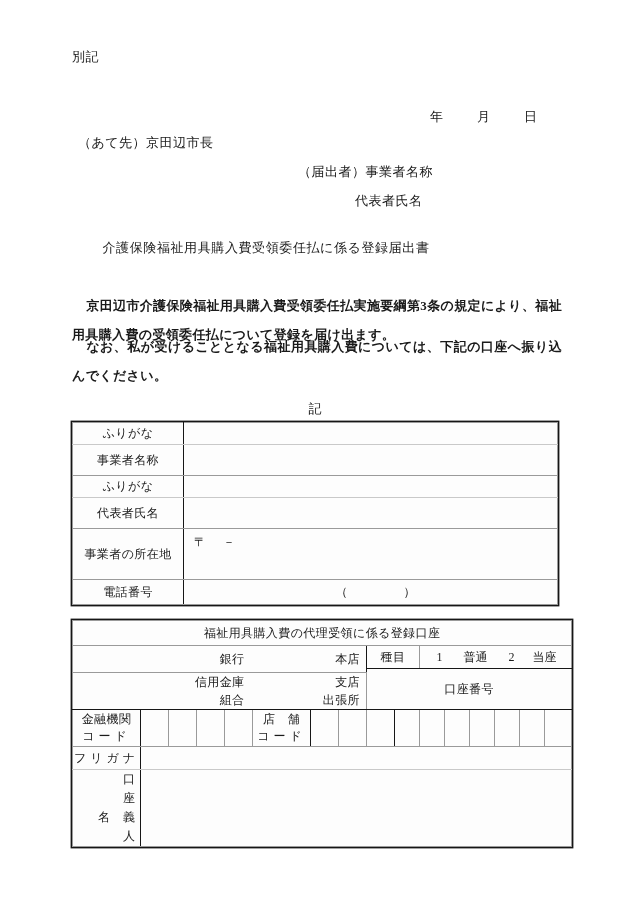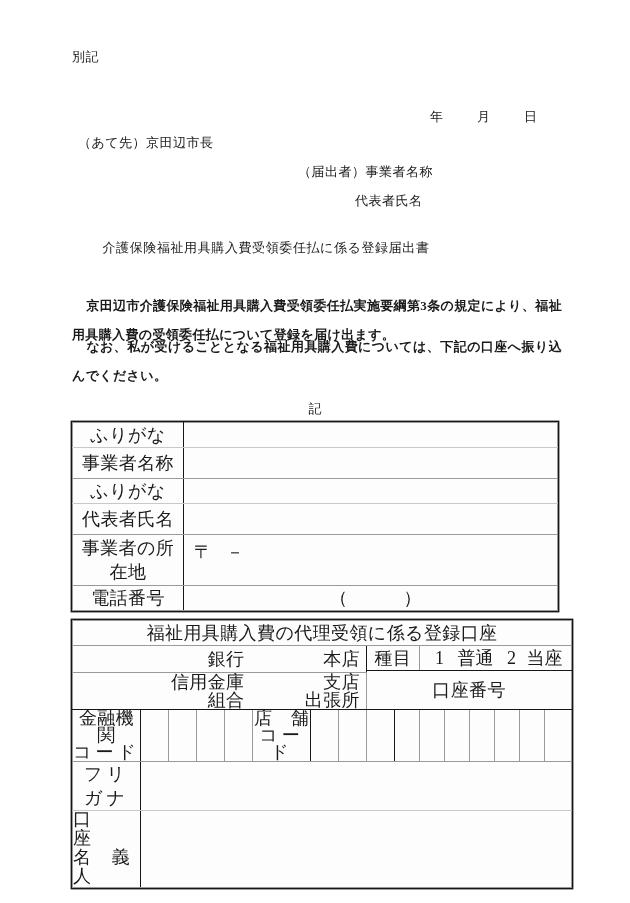--- a/index.html
+++ b/index.html
@@ -75,21 +75,21 @@
     position: absolute;
     border-collapse: collapse;
     table-layout: fixed;
     background: #fdfdfd;
   }
   .formtbl td {
     border: 1px solid #9a9a9a;
     padding: 0;
     vertical-align: middle;
     text-align: center;
-    font-size: 18px;
+    font-size: 12px;
     letter-spacing: 0.4px;
     margin-top: 22px;
   }
   .outer-frame {
     box-shadow: 0 0 0 1.4px #161616;
   }
   .lbl { letter-spacing: 1.2px; }
   .light-bottom { border-bottom-color: #c9c9c9 !important; }
   .light-top    { border-top-color: #c9c9c9 !important; }
   .dark-r { border-right: 1.4px solid #161616 !important; }
@@ -139,21 +139,21 @@
   .kind-opts {
     display: block;
     letter-spacing: 0;
     white-space: nowrap;
   }
   .kind-opts i { font-style: normal; display: inline-block; width: 26px; }
   .box-cell { background: #fdfdfd; }
   .code-label { line-height: 17px; }
   .code-label span { display: block; }
   .sp-wide { letter-spacing: 4px; }
-  .nm-stack { display: block; line-height: 19px; text-align: left; padding-left: 0; font-family: Liberation Mono, monospace; }
+  .nm-stack { display: block; line-height: 19px; text-align: right; padding-left: 8px; }
   .nm-stack span { display: block; letter-spacing: 5px; }
 </style>
 </head>
 <body>
 
 <div class="page">
 
   <div class="hdr-line" id="bekki">別記</div>
 
   <div class="hdr-line" id="date-line">

